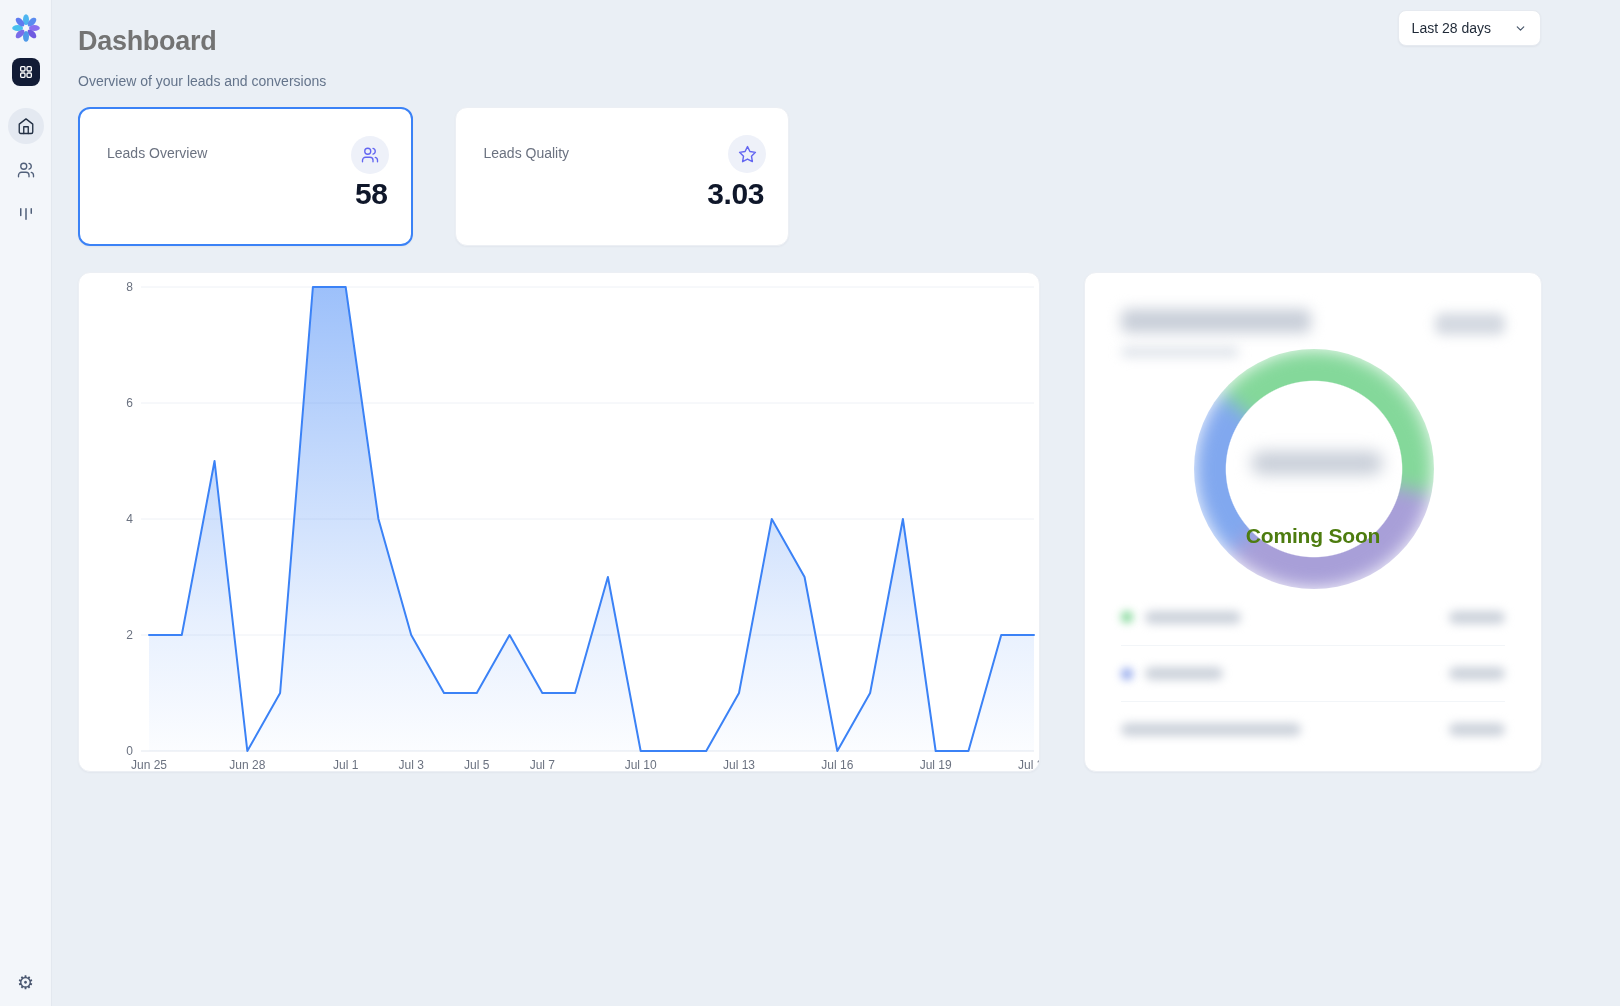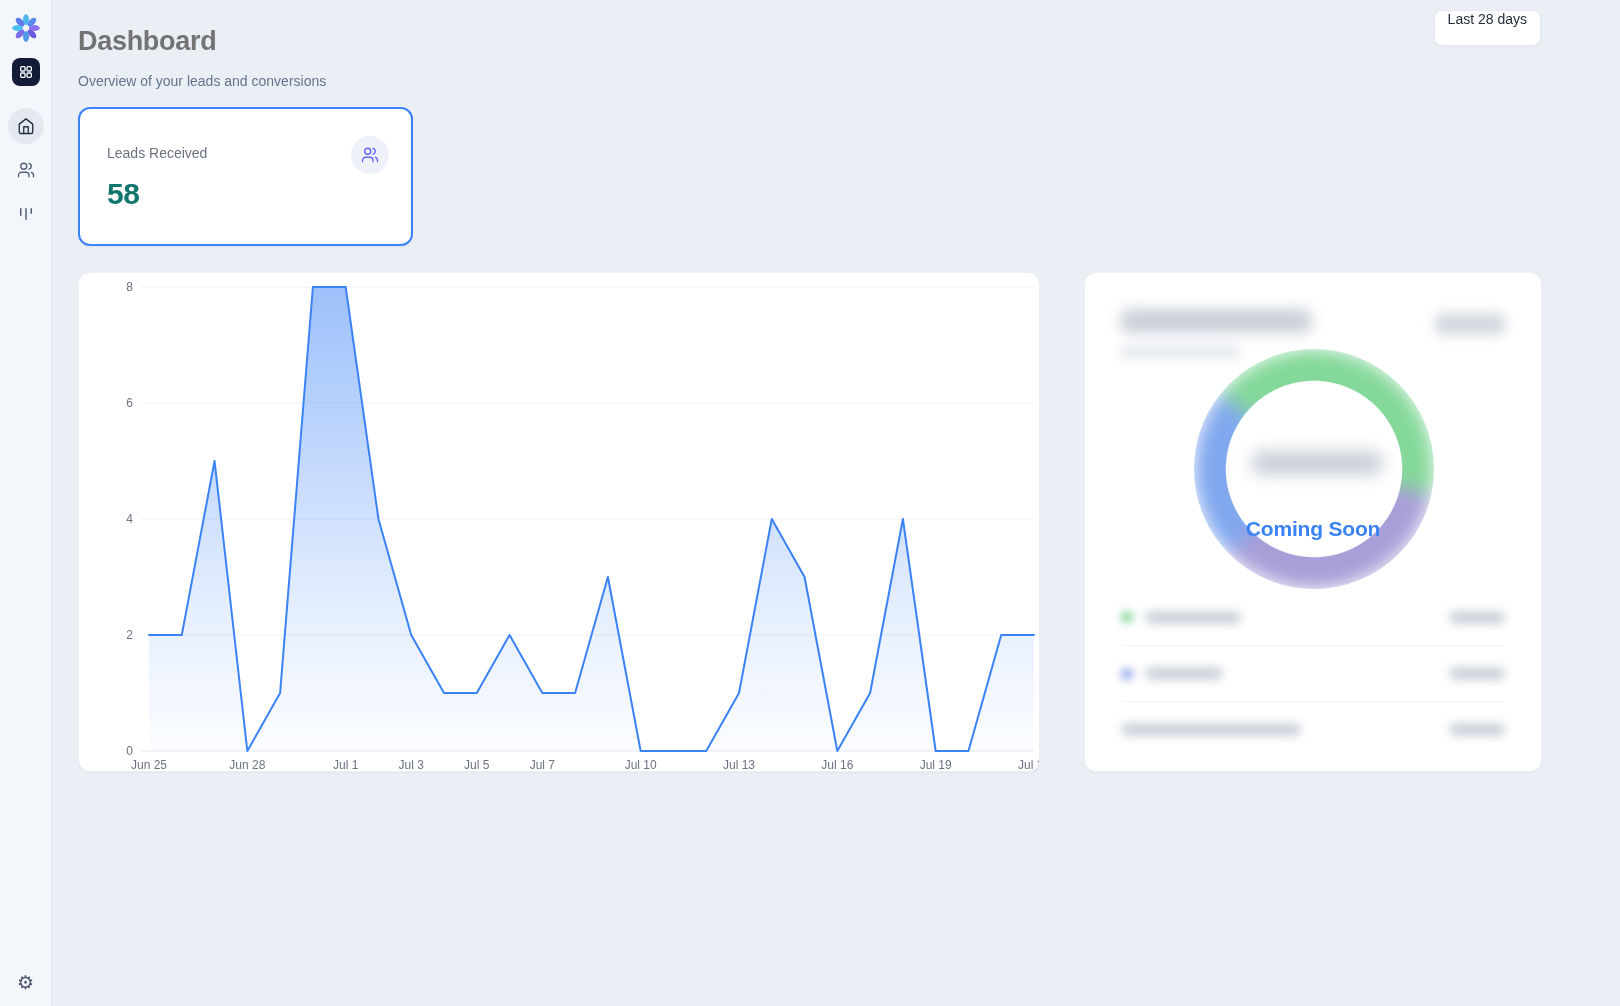--- a/index.html
+++ b/index.html
@@ -38,36 +38,35 @@
   .header { position:relative; padding:26px 79px 0 26px; }
   .title { font-size:27px; font-weight:700; letter-spacing:-0.3px; color:#737373; }
   .subtitle { font-size:14px; color:#64748b; margin-top:16px; }
   .range-btn {
     position:absolute; right:79px; top:10px; height:36px;
     background:#fff; border:1px solid #e6eaf0; border-radius:8px;
     box-shadow:0 1px 2px rgba(16,24,40,.05);
     display:flex; align-items:center; gap:23px; padding:0 13px;
     font-size:14px; color:#1f2937; cursor:pointer;
     font-family:"Liberation Sans","DejaVu Sans",sans-serif;
-    flex-direction:column;
   }
 
   
   .stats {
     position:absolute; left:26px; top:107px; width:1464px;
     display:grid; grid-template-columns:repeat(4,1fr); gap:42px;
   }
   .stat-card {
     position:relative; height:139px; background:#fff; border-radius:12px;
     border:1px solid #eceff4; box-shadow:0 1px 2px rgba(16,24,40,.04);
     padding:36px 24px 0 28px; cursor:pointer;
   }
   .stat-card.active { border:2px solid #3b82f6; padding:35px 23px 0 27px; }
   .stat-label { font-size:14px; color:#6b7280; }
-  .stat-value { font-size:30px; font-weight:700; color:#0f766e; margin-top:15px; letter-spacing:-0.4px; }
+  .stat-value { font-size:30px; font-weight:700; color:#0f172a; margin-top:15px; letter-spacing:-0.4px;text-align:right; }
   .stat-badge {
     position:absolute; top:27px; right:22px; width:38px; height:38px; border-radius:50%;
     background:#eef1f9; display:flex; align-items:center; justify-content:center; color:#6366f1;
   }
 
   
   .charts { position:absolute; left:26px; top:272px; width:1464px; height:500px; }
   .chart-card {
     position:absolute; left:0; top:0; width:962px; height:500px;
     background:#fff; border-radius:12px; border:1px solid #eceff4;
@@ -86,22 +85,22 @@
   .b-action { right:36px; top:40px; width:70px;  height:22px; background:#d4d9e1; filter:blur(6px); }
   .donut {
     position:absolute; left:109px; top:76px; width:240px; height:240px; border-radius:50%;
     background:conic-gradient(#84d89a 0deg 100deg,#a89fd8 104deg 222deg,#81a8ef 228deg 306deg,#84d89a 312deg 360deg);
     -webkit-mask:radial-gradient(closest-side,transparent 73%,#000 74%);
     mask:radial-gradient(closest-side,transparent 73%,#000 74%);
     filter:blur(9px);
   }
   .b-center { left:166px; top:178px; width:132px; height:24px; border-radius:12px; filter:blur(8px); }
   .coming-label {
-    position:absolute; left:0; top:244px; width:100%; text-align:center;
-    font-size:21px; font-weight:700; color:#3b82f6; letter-spacing:-0.2px;
+    position:absolute; left:0; top:251px; width:100%; text-align:center;
+    font-size:21px; font-weight:700; color:#4d7c0f; letter-spacing:-0.2px;
   }
   .legend { position:absolute; left:36px; right:36px; top:316px; }
   .legend-row { position:relative; height:56px; display:flex; align-items:center; }
   .legend-row + .legend-row { border-top:1px solid #f2f5f8; }
   .legend-dot { width:12px; height:12px; border-radius:50%; margin-right:12px; filter:blur(4px); }
   .legend-label { height:13px; border-radius:7px; background:#ccd2db; filter:blur(5px); }
   .legend-value { position:absolute; right:0; width:56px; height:13px; border-radius:7px; background:#ccd2db; filter:blur(5px); }
 </style>
 </head>
 <body>
@@ -165,28 +164,37 @@
       <button class="range-btn">
         <span>Last 28 days</span>
         <svg width="13" height="13" viewBox="0 0 24 24" fill="none" stroke="#475569" stroke-width="2.2" stroke-linecap="round" stroke-linejoin="round">
           <polyline points="6 9 12 15 18 9"></polyline>
         </svg>
       </button>
     </div>
 
     <section class="stats">
       <article class="stat-card active">
-        <span class="stat-label">Leads Received</span>
+        <span class="stat-label">Leads Overview</span>
         <div class="stat-value">58</div>
         <span class="stat-badge">
           <svg width="18" height="18" viewBox="0 0 24 24" fill="none" stroke="currentColor" stroke-width="1.8" stroke-linecap="round" stroke-linejoin="round">
             <path d="M16 21v-2a4 4 0 0 0-4-4H6a4 4 0 0 0-4 4v2"></path>
             <circle cx="9" cy="7" r="4"></circle>
             <path d="M22 21v-2a4 4 0 0 0-3-3.87"></path>
             <path d="M16 3.13a4 4 0 0 1 0 7.75"></path>
+          </svg>
+        </span>
+      </article>
+      <article class="stat-card">
+        <span class="stat-label">Leads Quality</span>
+        <div class="stat-value">3.03</div>
+        <span class="stat-badge">
+          <svg width="19" height="19" viewBox="0 0 24 24" fill="none" stroke="currentColor" stroke-width="1.8" stroke-linejoin="round">
+            <polygon points="12 2 15.09 8.26 22 9.27 17 14.14 18.18 21.02 12 17.77 5.82 21.02 7 14.14 2 9.27 8.91 8.26 12 2"></polygon>
           </svg>
         </span>
       </article>
     </section>
 
     <section class="charts">
       <article class="chart-card">
         <svg id="leads-chart" width="962" height="500" viewBox="0 0 962 500">
             <defs>
               <linearGradient id="areaGrad" x1="0" y1="0" x2="0" y2="1">

